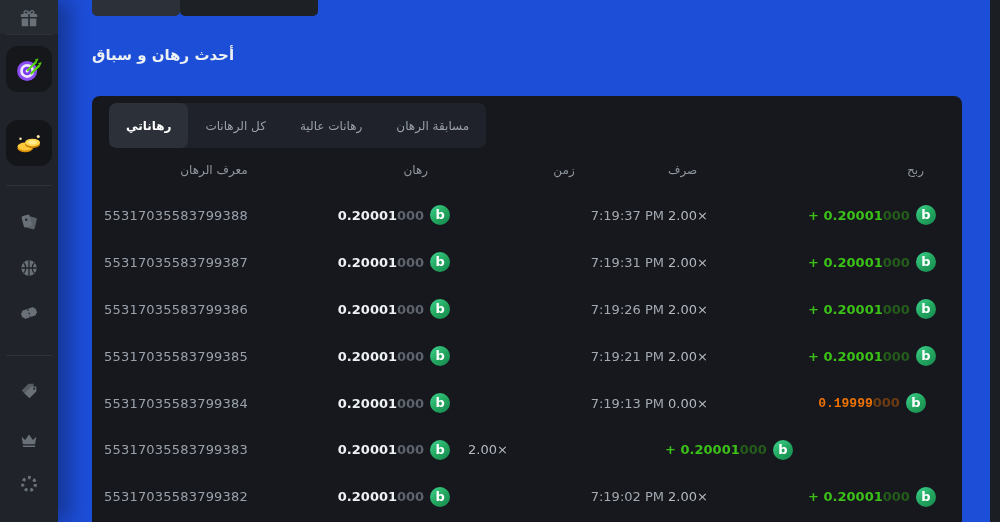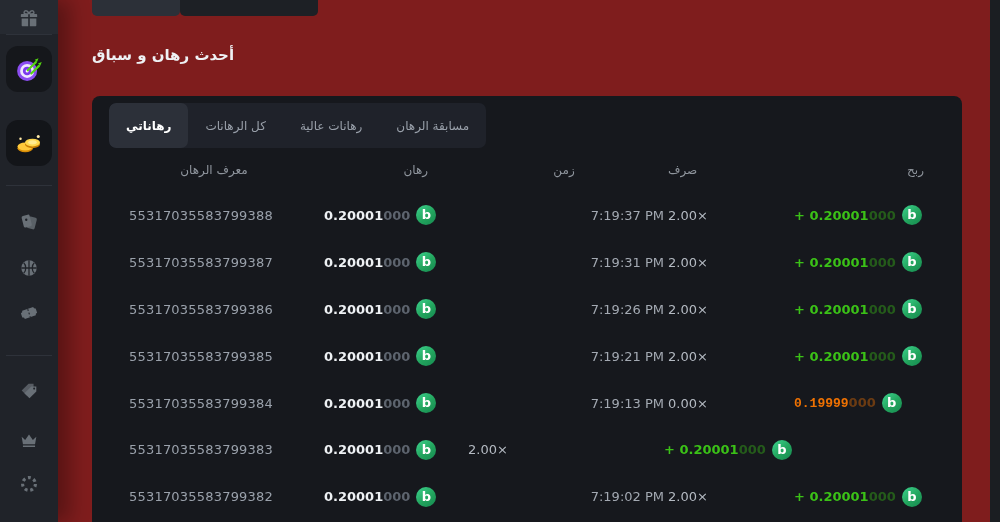--- a/index.html
+++ b/index.html
@@ -12,21 +12,21 @@
   .sb-top { position:absolute; left:0; top:0; width:58px; height:34px; background:#262a31; }
   .sb-div { position:absolute; left:6px; width:46px; height:1px; background:#2e323a; }
   .sb-icon { position:absolute; left:18px; width:22px; height:22px; display:flex;
              align-items:center; justify-content:center; cursor:pointer; }
   .sb-icon svg { width:22px; height:22px; fill:#697077; }
   .tile { position:absolute; left:6px; width:46px; height:46px; border-radius:12px;
           background:#15171b; display:flex; align-items:center; justify-content:center; cursor:pointer; }
   .tile svg { width:30px; height:30px; }
 
   
-  .main { position:absolute; left:58px; top:0; right:0; bottom:0; background:#7f1d1d; }
+  .main { position:absolute; left:58px; top:0; right:0; bottom:0; background:#1d4ed8; }
   .cut-tab { position:absolute; top:0; height:16px; border-radius:0 0 5px 5px; }
   .cut-tab.a { left:34px; width:88px; background:#2c3038; }
   .cut-tab.b { left:122px; width:138px; background:#1d2025; }
 
   .page-title { position:absolute; left:34px; top:46px; color:#eef1f4;
                 font-size:15px; font-weight:bold; }
 
   .panel { position:absolute; left:34px; top:96px; width:870px; bottom:0;
            background:#16181d; border-radius:8px 8px 0 0; }
 
@@ -43,22 +43,22 @@
   .trow  { height:46.9px; cursor:pointer; }
 
   .hcell { font-size:12px; color:#8f959d; }
   .h-id { text-align:center; }
   .h-bet { text-align:right; padding-right:36px; }
   .h-time { text-align:center; }
   .h-payout { text-align:left; padding-left:4px; }
   .h-profit { text-align:right; padding-right:26px; }
 
   .cell { font-size:13px; }
-  .c-id { color:#9aa1ab; text-align:left; letter-spacing:.2px;margin-left:25px; }
-  .c-bet, .c-profit { display:flex; align-items:center; justify-content:flex-start; gap:6px; }
+  .c-id { color:#9aa1ab; text-align:left; letter-spacing:.2px; }
+  .c-bet, .c-profit { display:flex; align-items:center; justify-content:center; gap:6px; }
   .c-time { color:#a3a9b2; text-align:right; }
   .c-payout { color:#b4bac2; text-align:left; padding-left:4px; }
 
   .amt b { font-weight:bold; color:#eef1f4; font-style:normal; }
   .amt i { font-weight:bold; font-style:normal; color:#5d646e; }
   .c-profit .amt b { color:var(--win); }
   .c-profit .amt i { color:var(--win); opacity:.40; }
   .c-profit.loss .amt b { color:var(--loss);font-family:Liberation Mono, monospace; }
   .c-profit.loss .amt i { color:var(--loss); opacity:.40; }
 

